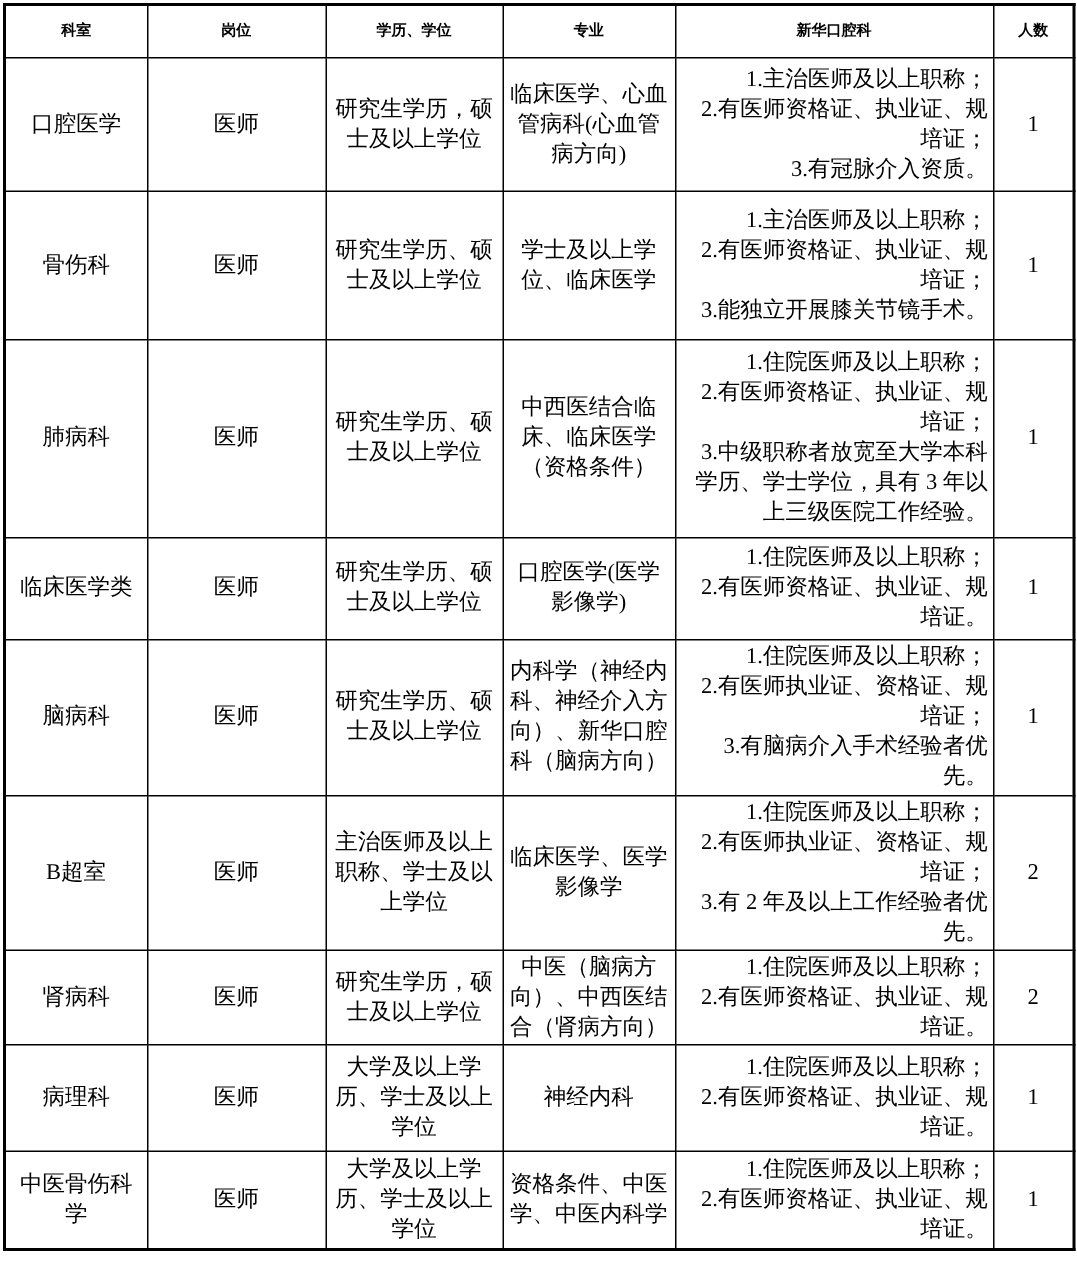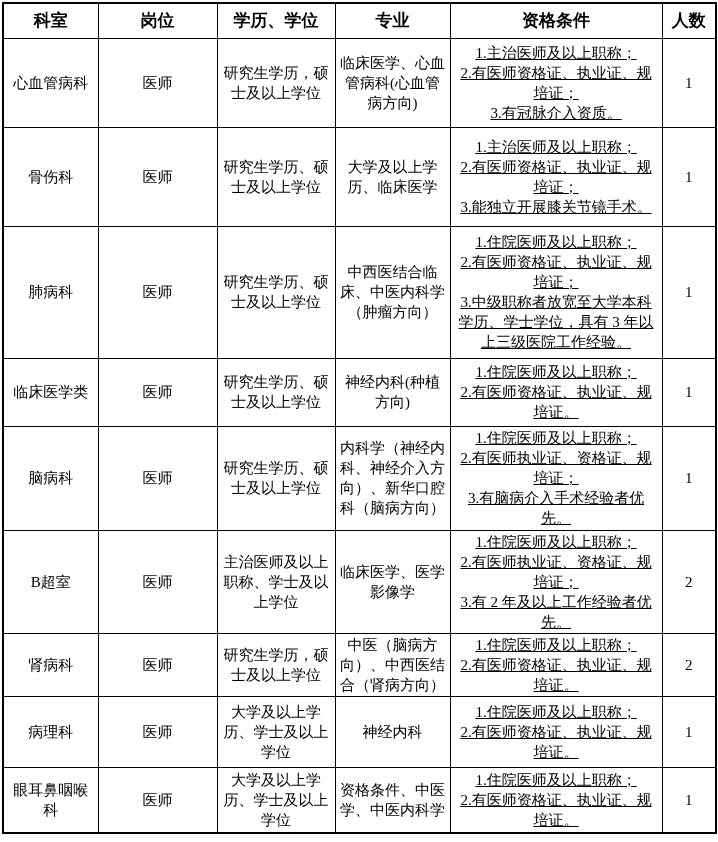--- a/index.html
+++ b/index.html
@@ -27,29 +27,28 @@
     vertical-align: middle;
     font-size: 15px;
     line-height: 20px;
     padding: 1px 3px;
     overflow: hidden;
     word-break: break-all;
   }
   table.recruit th {
     font-weight: bold;
     text-align: center;
-    font-size: 17px;
+    font-size: 10px;
   }
   td.center { text-align: center; }
   td.qual {
-    text-align: center;
+    text-align: right;
     white-space: pre-line;
     padding-left: 4px;
     padding-right: 2px;
-    text-decoration: underline;
   }
   
   tr.hrow { height: 35px; }
   tr.r0 { height: 89px; }
   tr.r1 { height: 99px; }
   tr.r2 { height: 132px; }
   tr.r3 { height: 68px; }
   tr.r4 { height: 104px; }
   tr.r5 { height: 101px; }
   tr.r6 { height: 62px; }
@@ -68,60 +67,60 @@
       <col style="width:115px">
       <col style="width:212px">
       <col style="width:54px">
     </colgroup>
     <thead>
       <tr class="hrow">
         <th>科室</th>
         <th>岗位</th>
         <th>学历、学位</th>
         <th>专业</th>
-        <th>资格条件</th>
+        <th>新华口腔科</th>
         <th>人数</th>
       </tr>
     </thead>
     <tbody>
       <tr class="r0">
-        <td class="center">心血管病科</td>
+        <td class="center">口腔医学</td>
         <td class="center">医师</td>
         <td class="center">研究生学历，硕士及以上学位</td>
         <td class="center">临床医学、心血管病科(心血管病方向)</td>
         <td class="qual">1.主治医师及以上职称；
 2.有医师资格证、执业证、规培证；
 3.有冠脉介入资质。</td>
         <td class="center">1</td>
       </tr>
       <tr class="r1">
         <td class="center">骨伤科</td>
         <td class="center">医师</td>
         <td class="center">研究生学历、硕士及以上学位</td>
-        <td class="center">大学及以上学历、临床医学</td>
+        <td class="center">学士及以上学位、临床医学</td>
         <td class="qual">1.主治医师及以上职称；
 2.有医师资格证、执业证、规培证；
 3.能独立开展膝关节镜手术。</td>
         <td class="center">1</td>
       </tr>
       <tr class="r2">
         <td class="center">肺病科</td>
         <td class="center">医师</td>
         <td class="center">研究生学历、硕士及以上学位</td>
-        <td class="center">中西医结合临床、中医内科学（肿瘤方向）</td>
+        <td class="center">中西医结合临床、临床医学（资格条件）</td>
         <td class="qual">1.住院医师及以上职称；
 2.有医师资格证、执业证、规培证；
 3.中级职称者放宽至大学本科学历、学士学位，具有 3 年以上三级医院工作经验。</td>
         <td class="center">1</td>
       </tr>
       <tr class="r3">
         <td class="center">临床医学类</td>
         <td class="center">医师</td>
         <td class="center">研究生学历、硕士及以上学位</td>
-        <td class="center">神经内科(种植方向)</td>
+        <td class="center">口腔医学(医学影像学)</td>
         <td class="qual">1.住院医师及以上职称；
 2.有医师资格证、执业证、规培证。</td>
         <td class="center">1</td>
       </tr>
       <tr class="r4">
         <td class="center">脑病科</td>
         <td class="center">医师</td>
         <td class="center">研究生学历、硕士及以上学位</td>
         <td class="center">内科学（神经内科、神经介入方向）、新华口腔科（脑病方向）</td>
         <td class="qual">1.住院医师及以上职称；
@@ -151,21 +150,21 @@
       <tr class="r7">
         <td class="center">病理科</td>
         <td class="center">医师</td>
         <td class="center">大学及以上学历、学士及以上学位</td>
         <td class="center">神经内科</td>
         <td class="qual">1.住院医师及以上职称；
 2.有医师资格证、执业证、规培证。</td>
         <td class="center">1</td>
       </tr>
       <tr class="r8">
-        <td class="center">眼耳鼻咽喉科</td>
+        <td class="center">中医骨伤科学</td>
         <td class="center">医师</td>
         <td class="center">大学及以上学历、学士及以上学位</td>
         <td class="center">资格条件、中医学、中医内科学</td>
         <td class="qual">1.住院医师及以上职称；
 2.有医师资格证、执业证、规培证。</td>
         <td class="center">1</td>
       </tr>
     </tbody>
   </table>
 </div>

